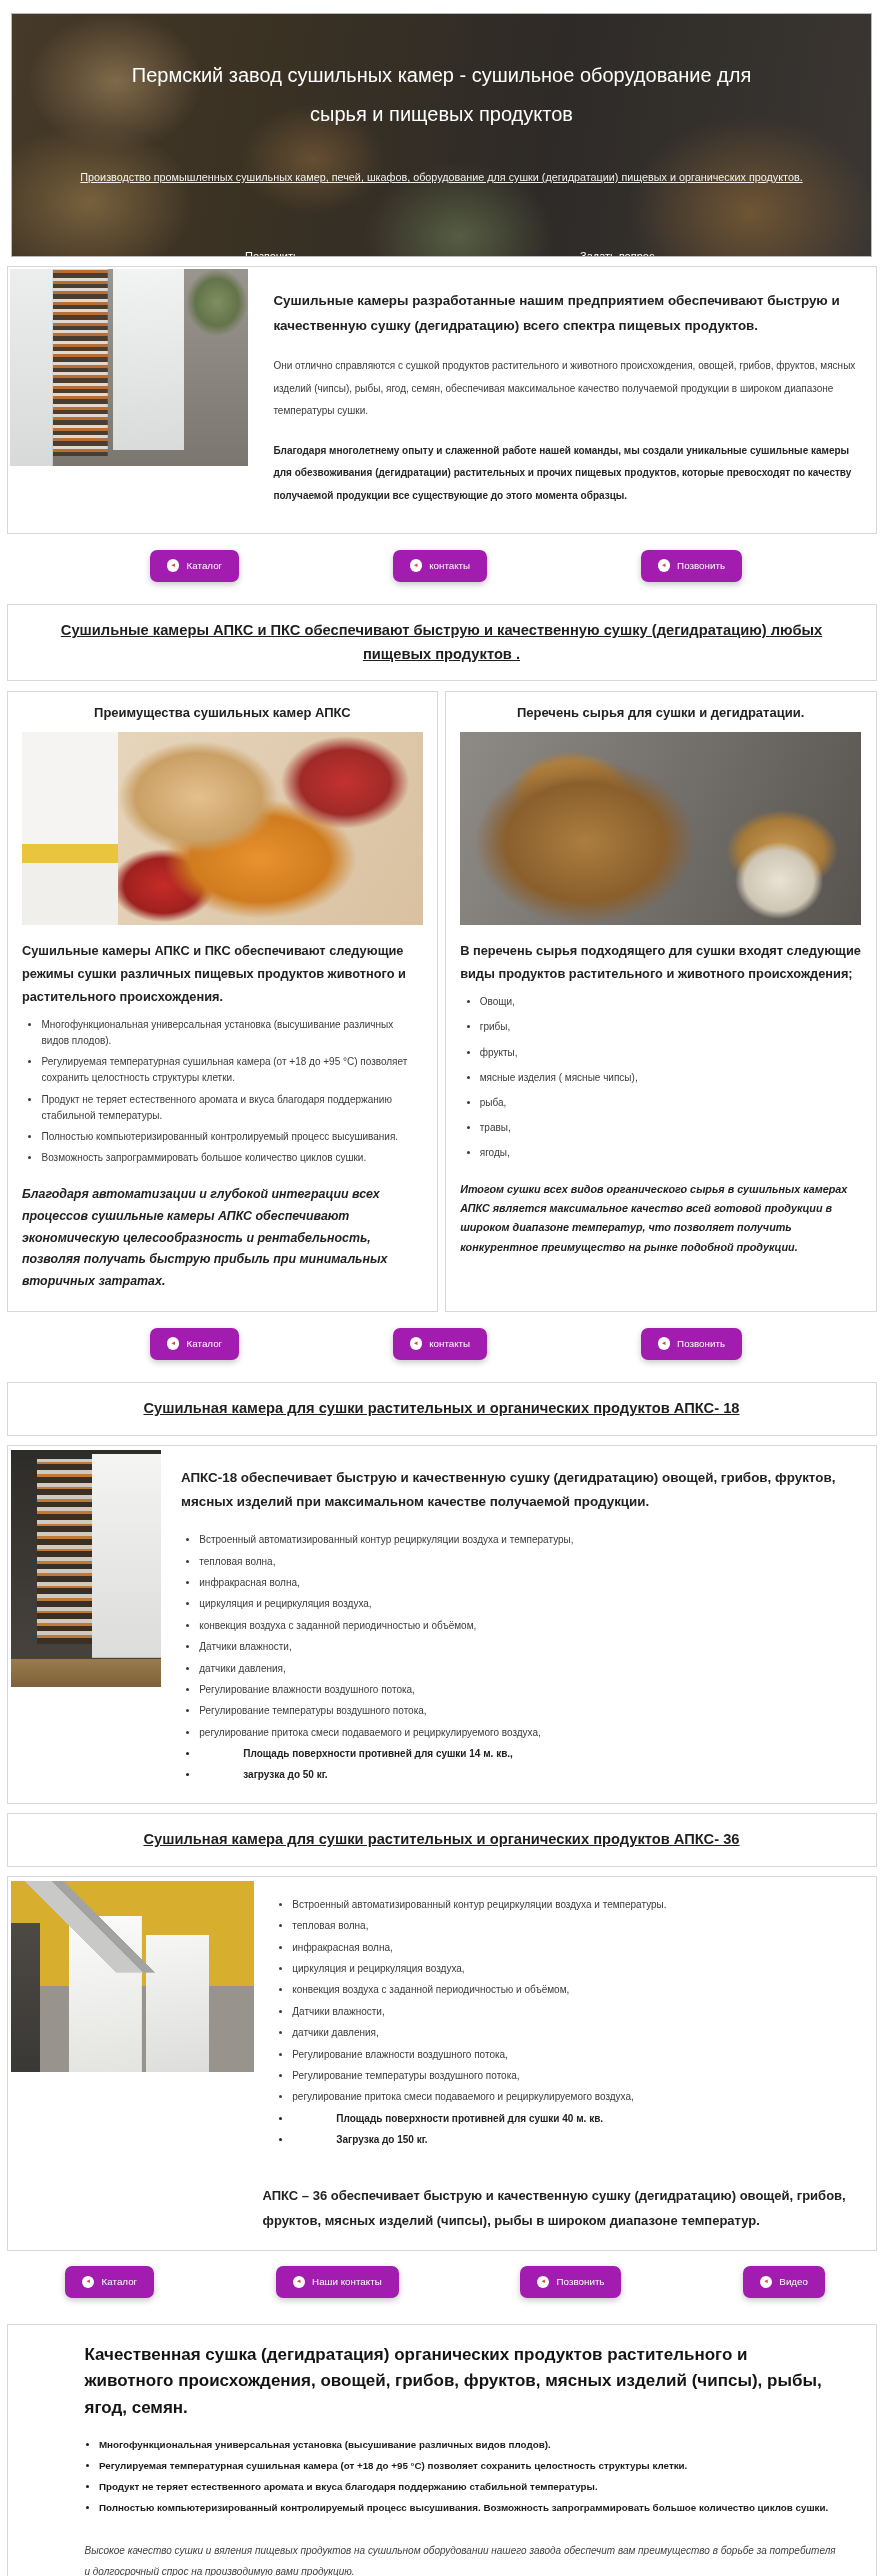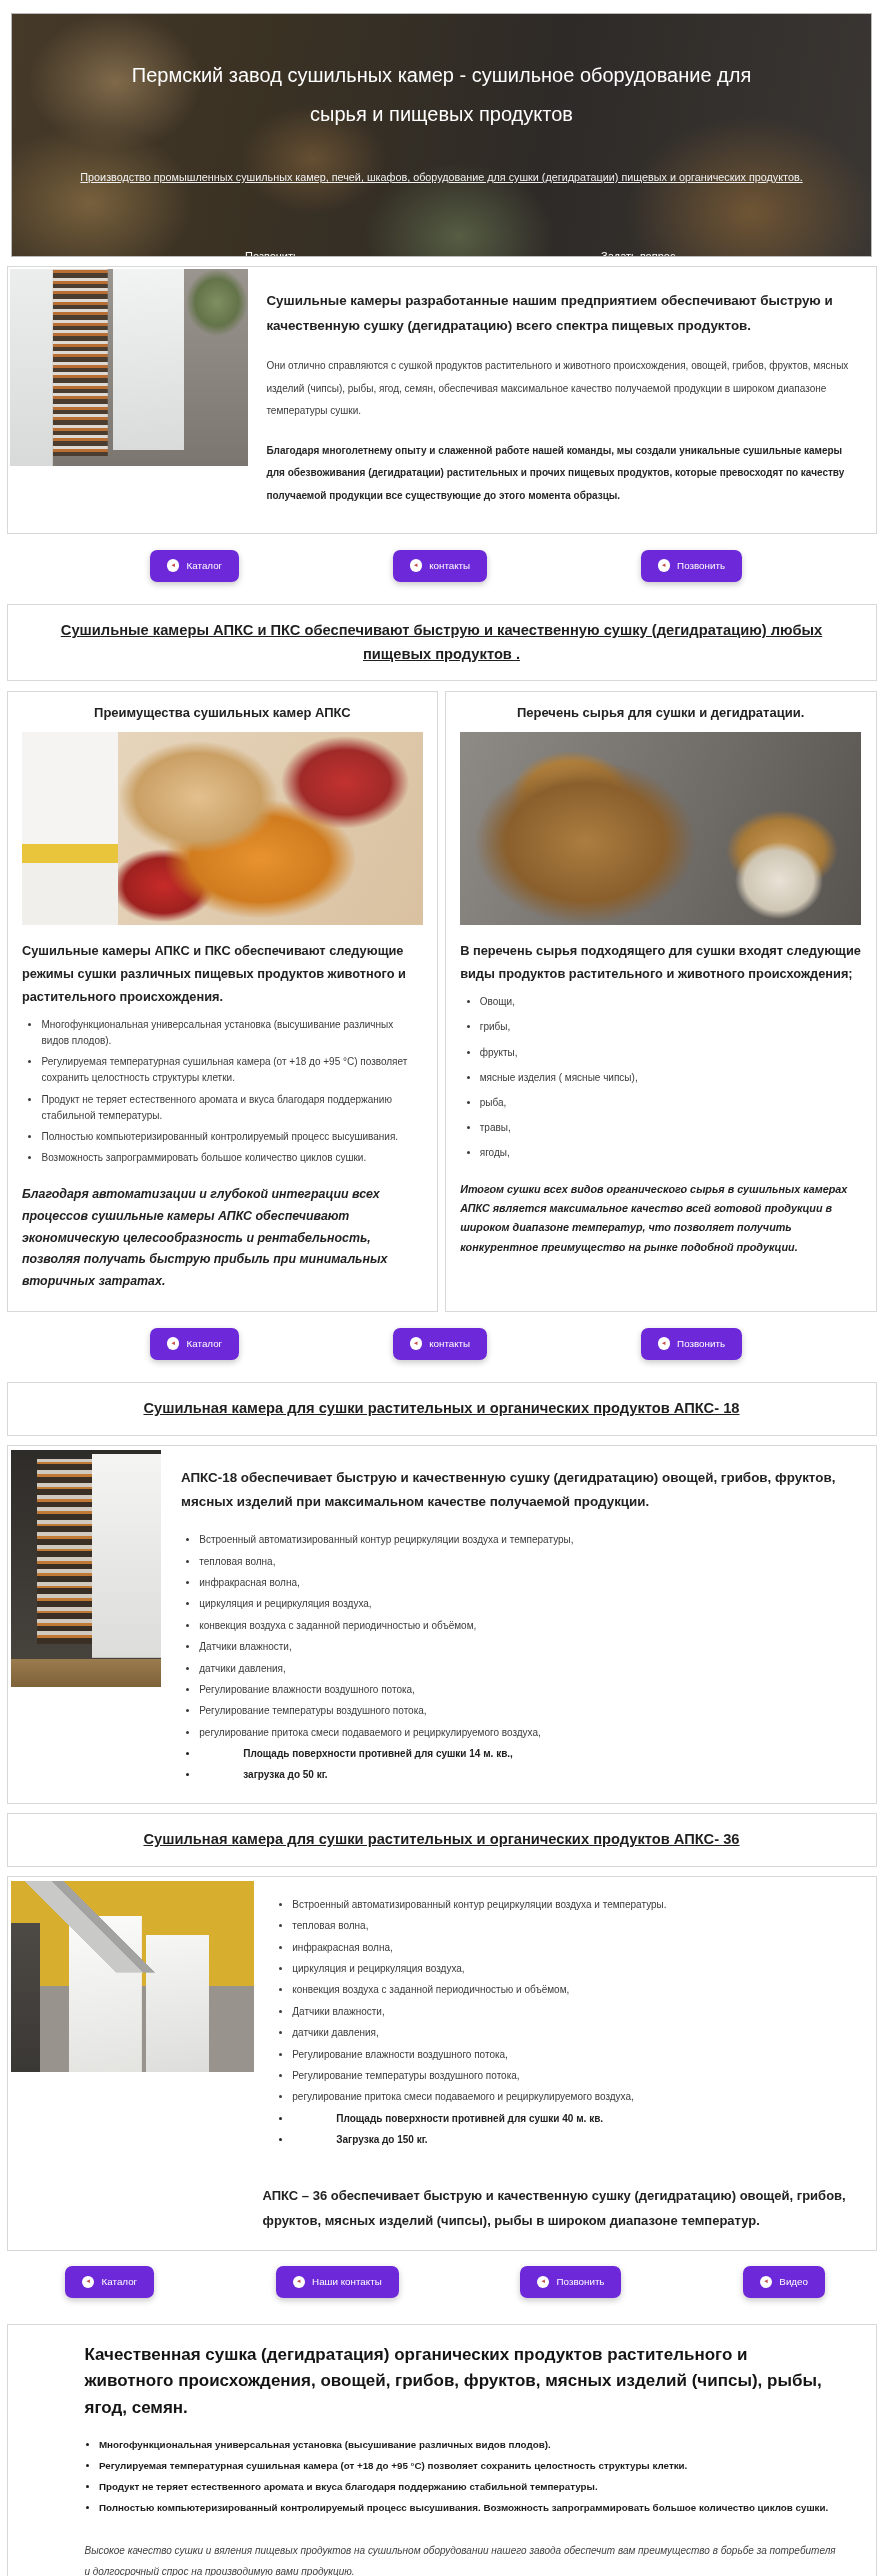--- a/index.html
+++ b/index.html
@@ -14,21 +14,21 @@
       radial-gradient(137px 105px at 52% 92%, #8a9a6a 0%, rgba(138,154,106,0) 70%),
       radial-gradient(105px 78px at 35% 60%, #a87f4a 0%, rgba(168,127,74,0) 70%),
       linear-gradient(100deg,#6b5638 0%,#55472f 30%,#3f3a36 62%,#56504b 100%);}
   .hero::before{content:"";position:absolute;inset:0;background:rgba(28,26,24,.47);}
   .hero-inner{position:relative;z-index:2;height:100%;}
   .hero-title{padding-top:26px;margin:16px auto;max-width:667px;text-align:center;color:#fff;
     font-size:20px;font-weight:400;line-height:1.95;}
   .hero-sub{margin:31px auto 0;max-width:739px;text-align:center;color:#f3f3f3;font-size:10.8px;line-height:2.4;text-decoration:underline;}
   .hero-link{position:absolute;bottom:10.5px;color:#fff;font-size:11px;cursor:pointer;}
   .hero-link.l1{left:233px;}
-  .hero-link.l2{left:589px;}
+  .hero-link.l2{left:568px;}
   
   .ph{flex:none;background-repeat:no-repeat;}
   .ph-chamber1{width:238px;height:197px;
     background-image:
       linear-gradient(#eceded,#d8dad9),
       repeating-linear-gradient(0deg,#4a3d30 0 4.6px,#b96f33 4.6px 7.2px,#ded9d2 7.2px 10.5px),
       linear-gradient(175deg,#f2f3f3,#d9dbdb),
       radial-gradient(closest-side,#7f8f5f,#64744a 70%,rgba(0,0,0,0)),
       linear-gradient(#9a958e,#7b766f);
     background-size:18% 100%,23% 95%,30% 92%,26% 34%,100% 100%;
@@ -63,30 +63,30 @@
   .ph-apks36{width:243px;height:191px;
     background-image:
       linear-gradient(45deg,rgba(0,0,0,0) 42%,#c9c9c7 42% 54%,#a3a3a1 54% 59%,rgba(0,0,0,0) 59%),
       linear-gradient(172deg,#fbfbfa,#e3e3e0),
       linear-gradient(172deg,#f6f6f4,#dddddb),
       linear-gradient(#4d4a45,#3a3835),
       linear-gradient(#d8ae2e 0 55%,#98938c 55% 100%);
     background-size:55% 48%,30% 82%,26% 72%,12% 78%,100% 100%;
     background-position:10% 0,34% 100%,75% 100%,0 100%,0 0;}
   
-  .intro{display:flex;gap:15px;padding:2px;min-height:203px;}
+  .intro{display:flex;gap:22px;padding:2px;min-height:203px;}
   .intro-right{padding:10.5px 17px 6.5px 3.9px;}
   .intro-h{font-size:13.4px;font-weight:bold;color:#222;line-height:1.85;margin:9.2px 0 17px;}
   .para{font-size:10px;line-height:2.25;color:#3b3b3b;margin:0 0 17px;}
   .para-b{font-weight:bold;color:#262626;}
   
   .btnrow{display:flex;justify-content:space-between;align-items:center;}
   .row12{margin:15.7px 141px 22px 150px;}
   .row3{margin:14.4px 58px 26px 65px;}
-  .rbtn{display:inline-flex;align-items:center;gap:7.2px;background:#6d28d9;color:#fff;border:none;
+  .rbtn{display:inline-flex;align-items:center;gap:7.2px;background:#a21caf;color:#fff;border:none;
     border-radius:7.2px;padding:9.8px 17px;font-size:9.8px;font-family:inherit;cursor:pointer;
     box-shadow:0 2.6px 5.9px rgba(0,0,0,.22);}
   .btn-ico{width:12.4px;height:12.4px;border-radius:50%;background:#fff;display:inline-flex;align-items:center;justify-content:center;}
   .btn-ico::before{content:"◄";color:#c84b4b;font-size:5.9px;line-height:1;}
   
   .hcard{padding:14.4px 19.6px;}
   .h-underline{margin:0;text-align:center;font-size:14.7px;font-weight:bold;color:#1f1f1f;
     text-decoration:underline;line-height:1.6;}
   
   .cols{display:grid;grid-template-columns:1fr 1fr;gap:6.5px;margin:0 6.5px 9.2px;}

